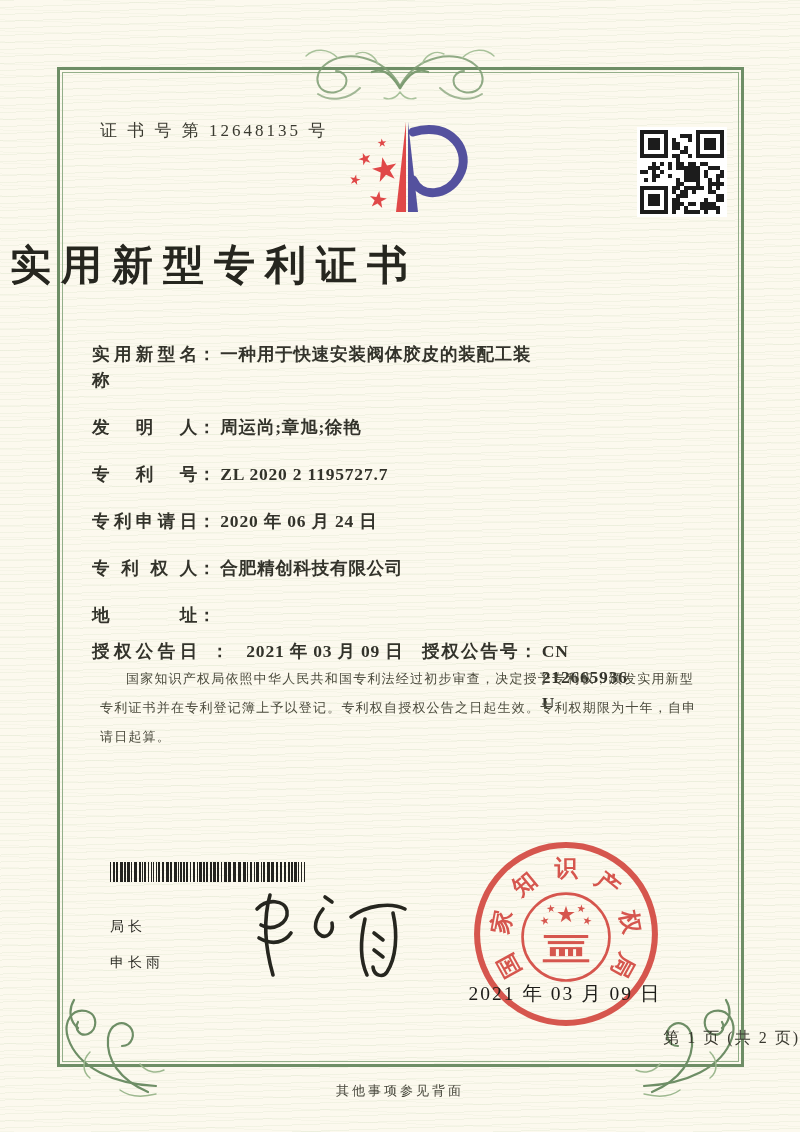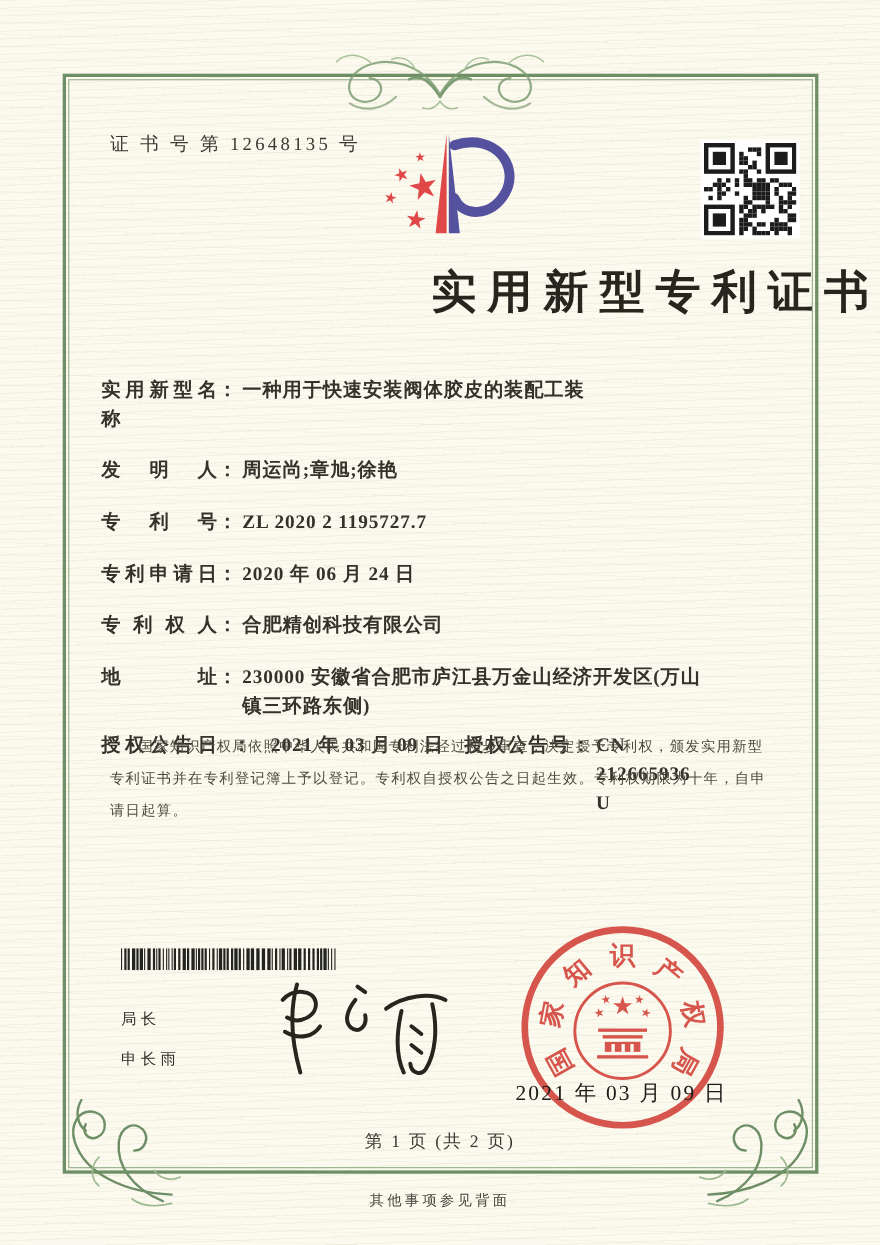--- a/index.html
+++ b/index.html
@@ -13,22 +13,22 @@
     color:#33332b;
   }
   
   .frame{position:absolute; left:57px; top:67px; right:56px; bottom:65px; border:3px solid #6e8e66;}
   .frame-inner{position:absolute; inset:2px; border:1px solid #93ae89;}
   .orn{position:absolute; pointer-events:none;}
   
   .cert-no{position:absolute; left:100px; top:119px; font-size:17px; letter-spacing:3px; color:#3a3a30;}
   .logo{position:absolute; left:333px; top:110px;}
   .qr{position:absolute; left:637px; top:127px; background:#fff; padding:3px;}
-  .title{position:absolute; left:0; right:0; top:238px; text-align:right;
-         font-size:41px; font-weight:700; letter-spacing:10px; color:#26261f;}
+  .title{position:absolute; left:0; right:0; top:238px; text-align:left;
+         font-size:41px; font-weight:700; letter-spacing:10px; color:#26261f;padding-left:10px;}
   
   .fields{position:absolute; left:92px; top:341px; width:548px;font-weight:bold;}
   .frow{display:flex; align-items:flex-start; font-size:17.5px; line-height:26px;
         margin-bottom:21px; color:#33332b; letter-spacing:0.8px;}
   .flabel{width:106px; flex:none; text-align:justify; text-align-last:justify;}
   .fcolon{flex:none; margin-right:4px;}
   .fvalue{flex:1;}
   .frow-address{margin-bottom:10px;}
   .grant-left{display:flex; width:330px; flex:none;gap:13px;}
   .grant-right{display:flex; flex:1;}
@@ -43,21 +43,21 @@
              color:#2e2e27; letter-spacing:4px;
              font-family:"Liberation Sans","DejaVu Sans",sans-serif;}
   .signature{position:absolute; left:215px; top:875px;}
   
   .seal{position:absolute; left:470px; top:838px; opacity:0.9;}
   .seal text{font-family:"Liberation Serif","DejaVu Serif",serif; font-size:23px;
              font-weight:700; fill:#d2453d;}
   .seal-date{position:absolute; left:458px; top:980px; width:214px; text-align:center;
              font-size:19.5px; letter-spacing:2px; color:#1c1c18; z-index:5;}
   
-  .page-info{position:absolute; left:0; right:0; top:1028px; text-align:center;
+  .page-info{position:absolute; left:0; right:0; top:1028px; text-align:right;
              font-size:16px; letter-spacing:2px; color:#3a3a30;}
   .back-note{position:absolute; left:0; right:0; top:1082px; text-align:center;
              font-size:13px; letter-spacing:3px; color:#45453a;}
 </style>
 </head>
 <body>
 
 <div class="page">
 
   <div class="frame">
@@ -282,21 +282,20 @@
       <span class="fvalue">2020 年 06 月 24 日</span>
     </div>
     <div class="frow">
       <span class="flabel">专利权人</span>
         <span class="fcolon">：</span>
       <span class="fvalue">合肥精创科技有限公司</span>
     </div>
     <div class="frow frow-address">
       <span class="flabel">地址</span>
         <span class="fcolon">：</span>
-      <span class="fvalue">230000 安徽省合肥市庐江县万金山经济开发区(万山镇三环路东侧)</span>
     </div>
     <div class="frow">
       <span class="grant-left">
         <span class="flabel">授权公告日</span>
           <span class="fcolon">：</span>
         <span>2021 年 03 月 09 日</span>
       </span>
       <span class="grant-right">
         <span class="flabel2">授权公告号</span>
           <span class="fcolon">：</span>

